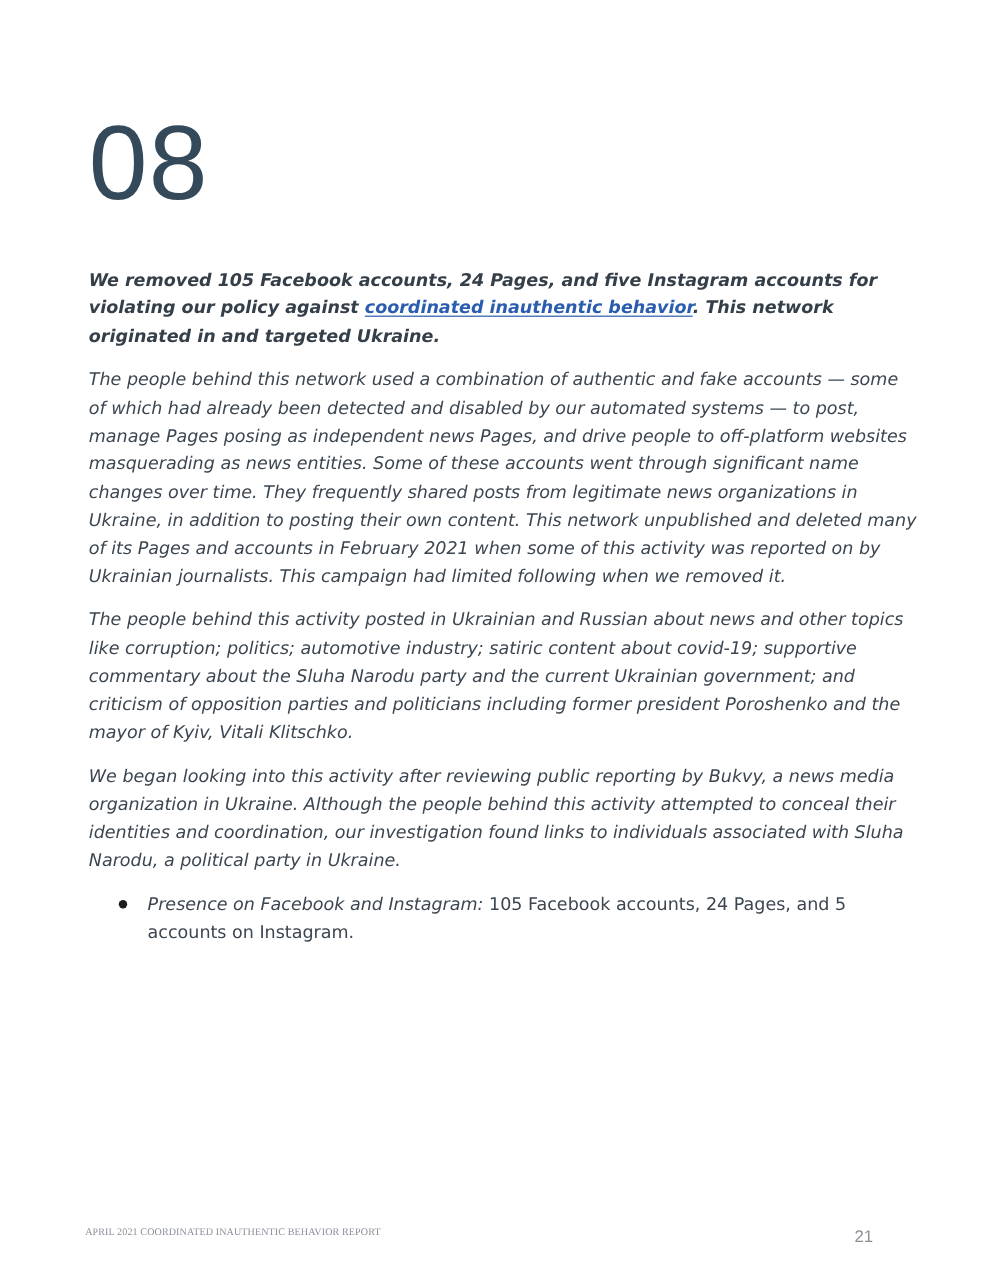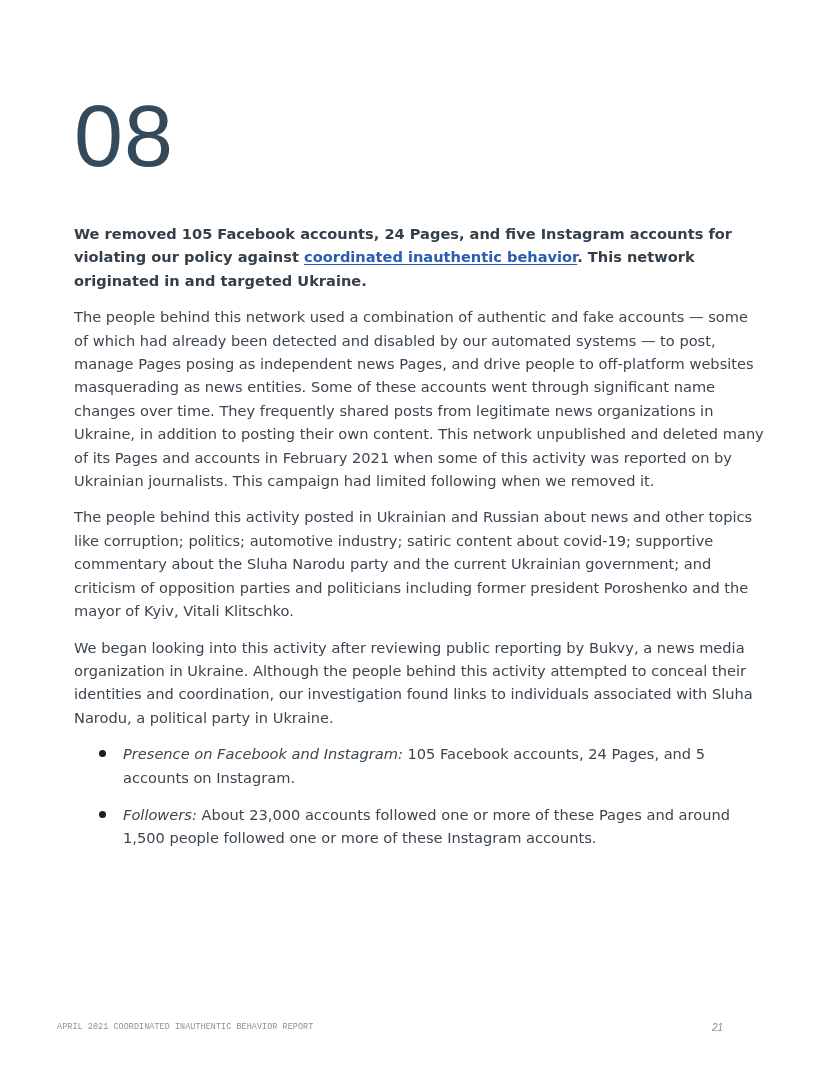--- a/index.html
+++ b/index.html
@@ -31,20 +31,21 @@
       position: absolute;
       left: 74px;
       top: 222px;
       width: 692px;
     }
     p {
       margin: 0 0 13px 0;
       font-size: 14.6px;
       line-height: 23.4px;
       color: #3c4650;
+      font-style: italic;
     }
     p.lead {
       font-weight: bold;
       color: #353f49;
     }
     a.link {
       color: #2a5daf;
       text-decoration: underline;
       text-underline-offset: 2px;
     }
@@ -68,53 +69,49 @@
       width: 7px;
       height: 7px;
       border-radius: 50%;
       background: #1e1e1e;
     }
     ul.bullets li em {
       font-style: italic;
     }
     .footer-left {
       position: absolute;
-      left: 57px;
+      left: 71px;
       top: 1022px;
-      font-family: Liberation Mono, monospace;
+      font-family: Liberation Serif, serif;
       font-size: 8.4px;
       letter-spacing: 0.1px;
       color: #8a9099;
     }
     .footer-right {
       position: absolute;
       left: 712px;
       top: 1022px;
       font-family: "Liberation Sans", "DejaVu Sans", sans-serif;
-      font-size: 10px;
+      font-size: 14px;
       color: #8a9099;
-      font-style: italic;
     }
   </style>
 </head>
 <body>
 
 <h1 class="section-number">08</h1>
 
 <div class="content">
   <p class="lead"><span>We removed 105 Facebook accounts, 24 Pages, and five Instagram accounts for violating our policy against </span><a class="link" href="#">coordinated inauthentic behavior</a><span>. This network originated in and targeted Ukraine.</span></p>
 
   <p>The people behind this network used a combination of authentic and fake accounts — some of which had already been detected and disabled by our automated systems — to post, manage Pages posing as independent news Pages, and drive people to off-platform websites masquerading as news entities. Some of these accounts went through significant name changes over time. They frequently shared posts from legitimate news organizations in Ukraine, in addition to posting their own content. This network unpublished and deleted many of its Pages and accounts in February 2021 when some of this activity was reported on by Ukrainian journalists. This campaign had limited following when we removed it.</p>
   <p>The people behind this activity posted in Ukrainian and Russian about news and other topics like corruption; politics; automotive industry; satiric content about covid-19; supportive commentary about the Sluha Narodu party and the current Ukrainian government; and criticism of opposition parties and politicians including former president Poroshenko and the mayor of Kyiv, Vitali Klitschko.</p>
   <p>We began looking into this activity after reviewing public reporting by Bukvy, a news media organization in Ukraine. Although the people behind this activity attempted to conceal their identities and coordination, our investigation found links to individuals associated with Sluha Narodu, a political party in Ukraine.</p>
 
   <ul class="bullets">
     <li>
       <span class="dot"></span><em>Presence on Facebook and Instagram:</em><span> 105 Facebook accounts, 24 Pages, and 5 accounts on Instagram.</span>
     </li>
-    <li>
-      <span class="dot"></span><em>Followers:</em><span> About 23,000 accounts followed one or more of these Pages and around 1,500 people followed one or more of these Instagram accounts.</span>
-    </li>
   </ul>
 </div>
 
 <div class="footer-left">APRIL 2021 COORDINATED INAUTHENTIC BEHAVIOR REPORT</div>
 <div class="footer-right">21</div>
 
 </body></html>

